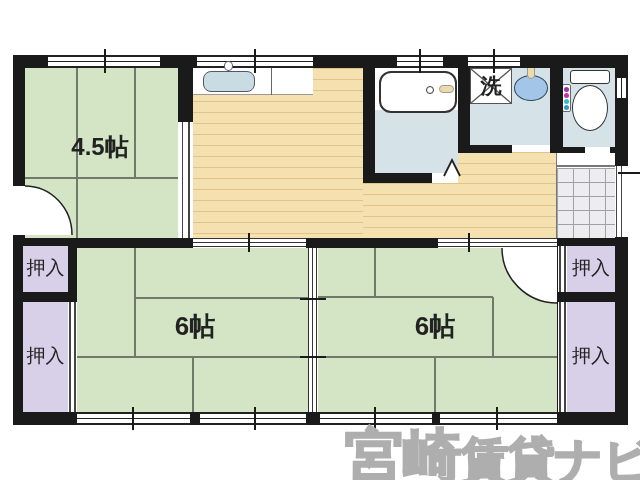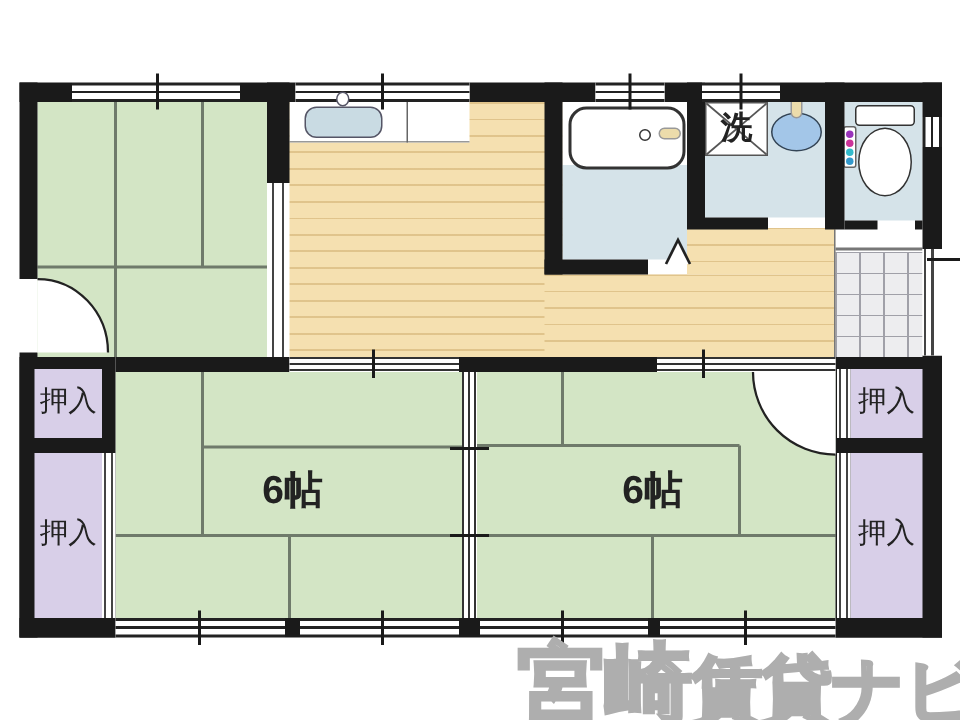--- a/index.html
+++ b/index.html
@@ -169,20 +169,21 @@
   <svg id="svg-overlay" width="640" height="480" viewBox="0 0 640 480">
     <path d="M25,186 A47,49 0 0 1 72,235 L25,235 Z" fill="#ffffff"></path>
     <path d="M25,186 A47,49 0 0 1 72,235" fill="none" stroke="#222" stroke-width="1.5"></path>
     <path d="M502,248 A55,55 0 0 0 557,303 L557,248 Z" fill="#ffffff"></path>
     <path d="M502,248 A55,55 0 0 0 557,303" fill="none" stroke="#222" stroke-width="1.5"></path>
     <line x1="471" y1="69" x2="511" y2="103" stroke="#555" stroke-width="1.2"></line>
     <line x1="511" y1="69" x2="471" y2="103" stroke="#555" stroke-width="1.2"></line>
     <path d="M444,176 L452,160 L460,176" fill="#ffffff" stroke="#222" stroke-width="1.8"></path>
   </svg>
 
+  <div class="abs label" style="left:45px;top:134px;width:110px;font-size:24px;">4.5帖</div>
   <div class="abs label" style="left:145px;top:312px;width:100px;font-size:26px;">6帖</div>
   <div class="abs label" style="left:385px;top:312px;width:100px;font-size:26px;">6帖</div>
   <div class="abs label" style="left:470px;top:74px;width:42px;font-size:21px;">洗</div>
   <div class="abs label" style="left:23px;top:258px;width:45px;font-size:19px;font-weight:500;">押入</div>
   <div class="abs label" style="left:23px;top:346px;width:45px;font-size:19px;font-weight:500;">押入</div>
   <div class="abs label" style="left:567px;top:258px;width:48px;font-size:19px;font-weight:500;">押入</div>
   <div class="abs label" style="left:567px;top:346px;width:48px;font-size:19px;font-weight:500;">押入</div>
 
   <div id="watermark" class="abs" style="left:345px;top:418px;">
     <span class="wm1">宮崎</span><span class="wm2">賃貸ナビ</span>

